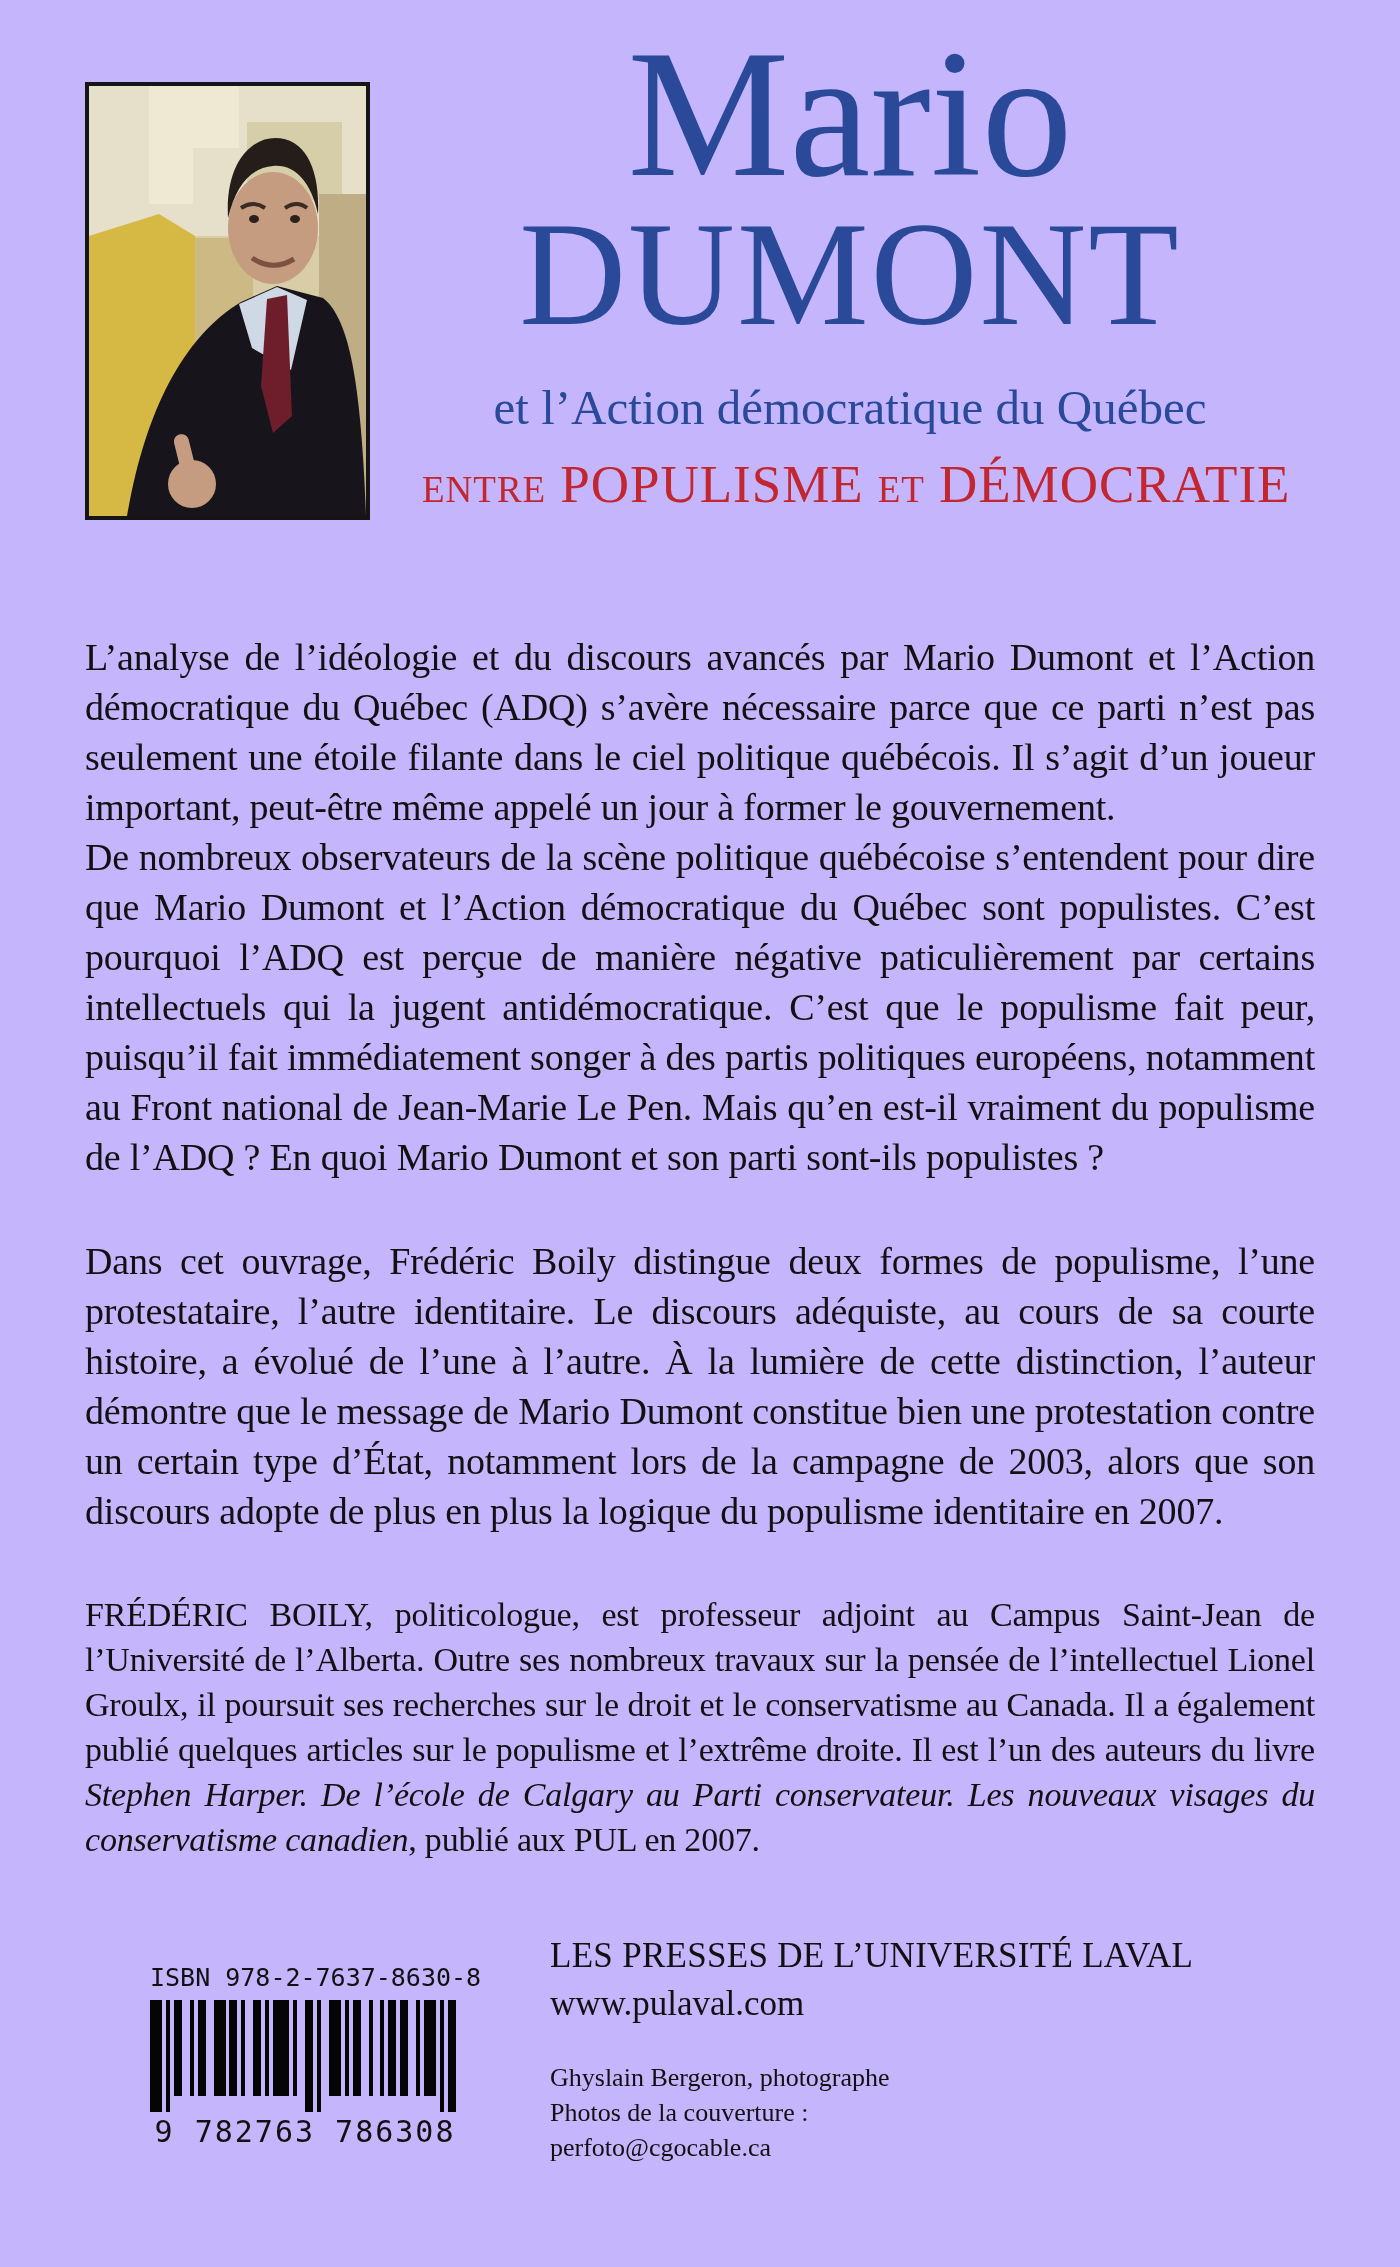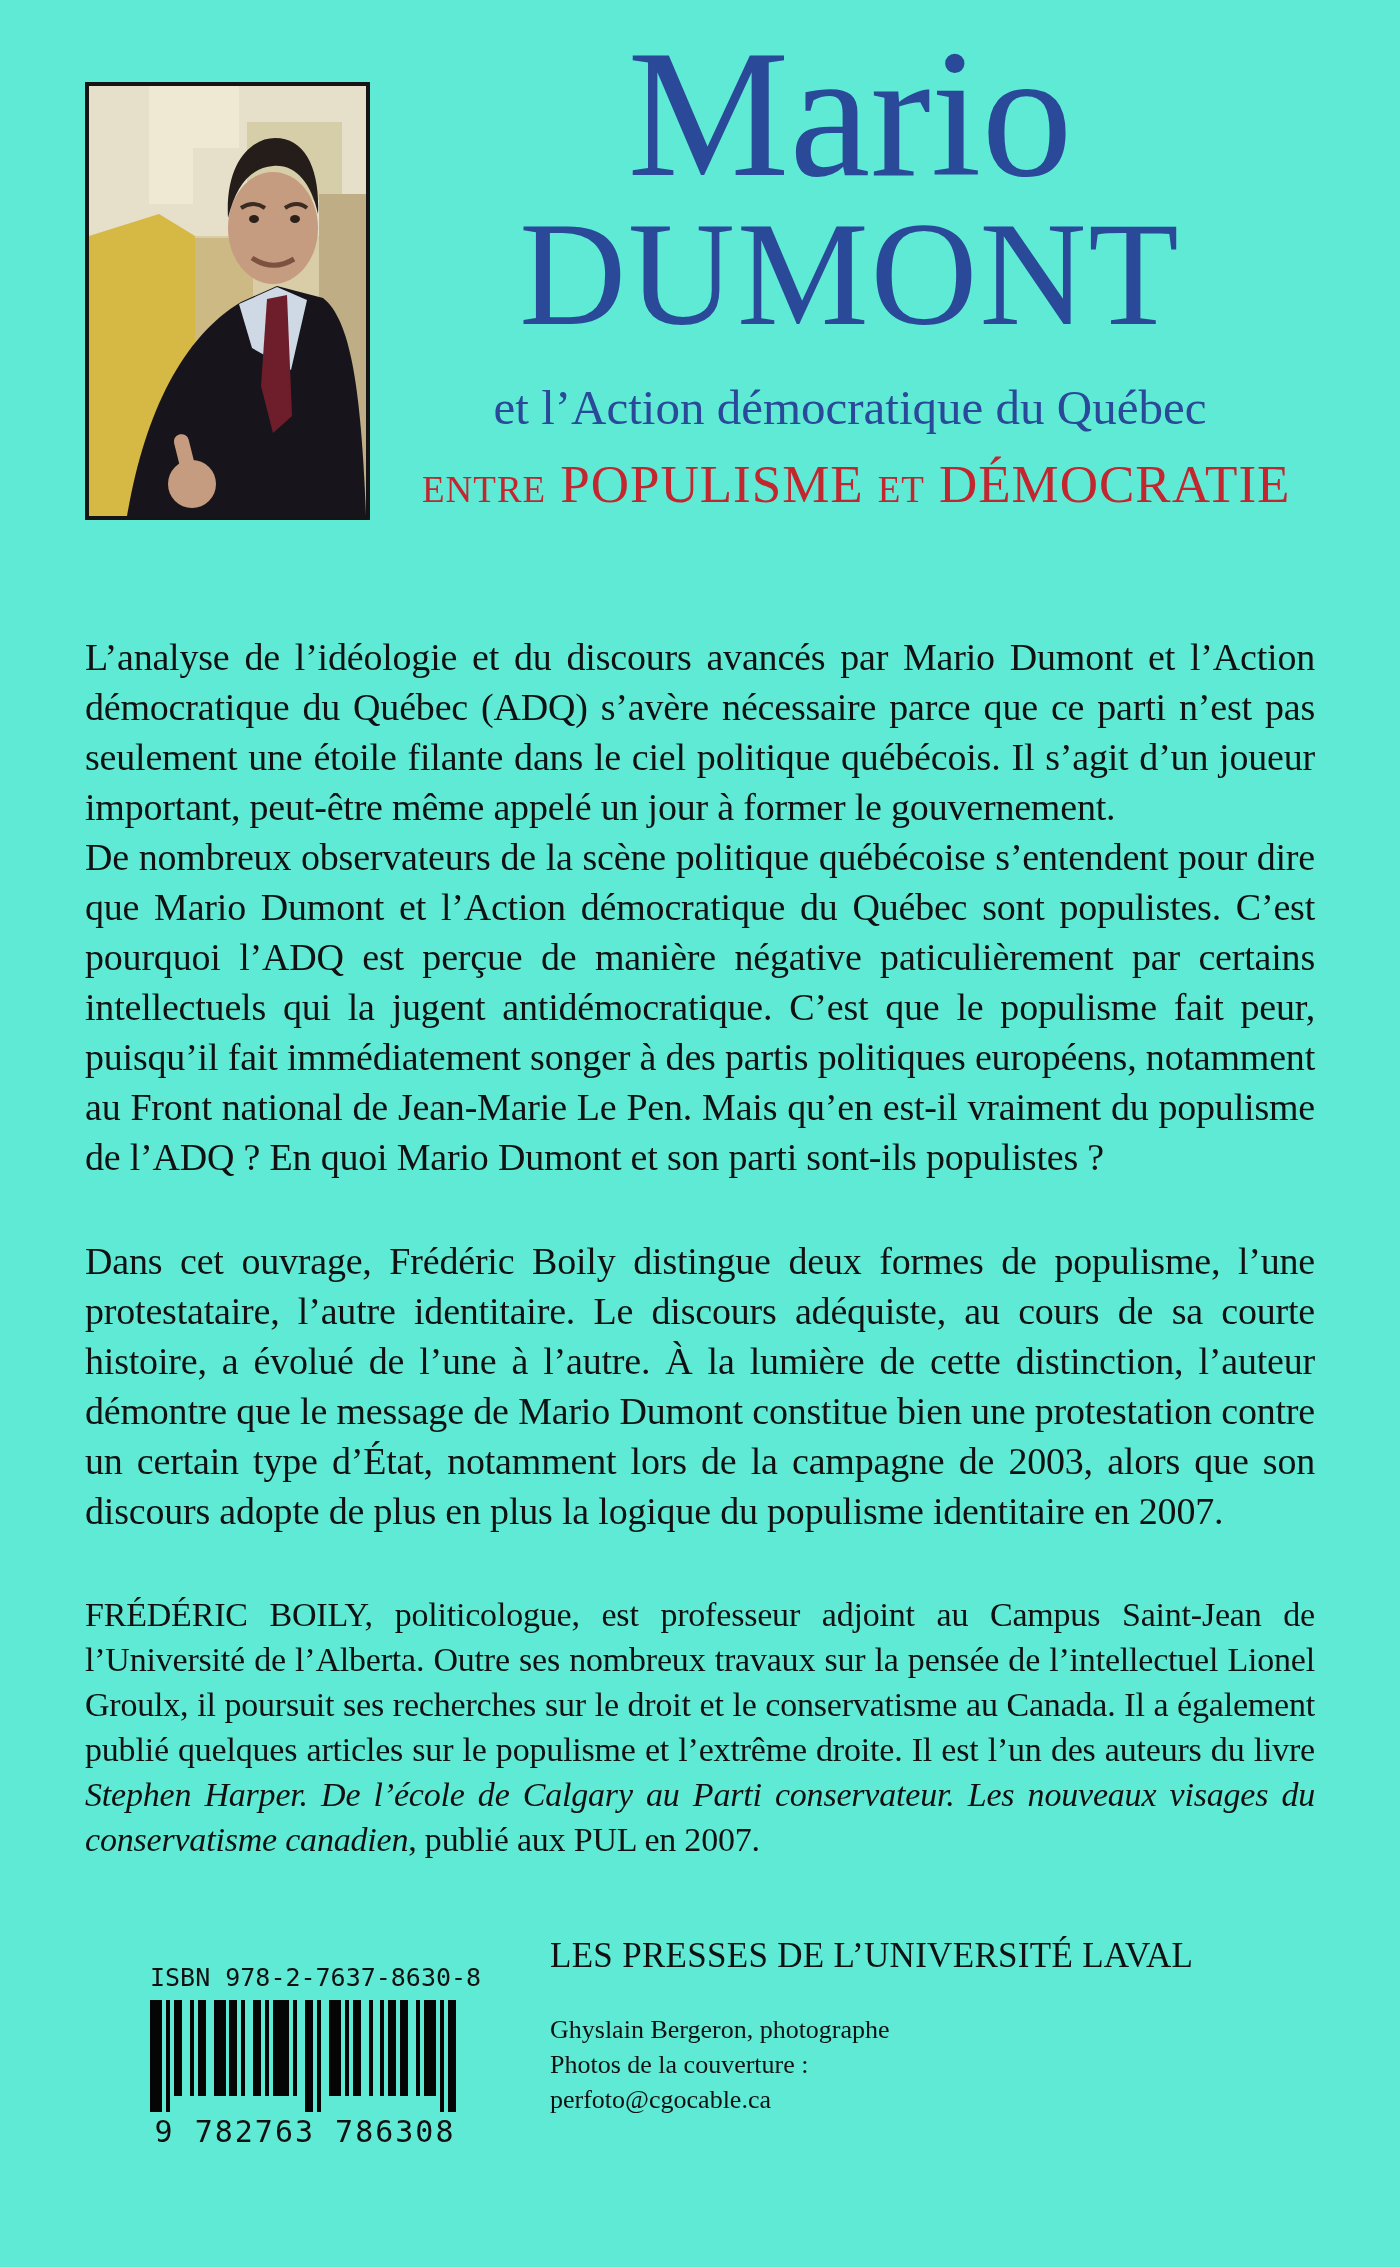--- a/index.html
+++ b/index.html
@@ -1,18 +1,18 @@
 <!DOCTYPE html>
 <html lang="fr" style="--title-blue: #2a4a99; --accent-red: #c22730;"><head>
 <meta charset="utf-8">
 <style>
   html,body{margin:0;padding:0;background:#ffffff;}
   .page{
     width:1400px;height:2267px;position:relative;margin:0 auto;
-    background:#5eead4;color:#111;overflow:hidden;
+    background:#c4b5fd;color:#111;overflow:hidden;
     font-family:"Liberation Serif","DejaVu Serif",serif;
   }
   
   .header{position:relative;height:632px;}
   .photo{
     position:absolute;left:85px;top:82px;width:285px;height:438px;
     border:4px solid #151515;box-sizing:border-box;background:#d9cda8;
   }
   .photo svg{width:100%;height:100%;display:block;}
   .titles{position:absolute;left:415px;top:28px;width:870px;text-align:center;color:var(--title-blue,#2a4a99);}
@@ -155,20 +155,21 @@
           <i class="sp" style="flex: 1 0 0px;"></i>
           <i class="tall" style="flex: 1 0 0px;"></i>
           <i class="sp" style="flex: 1 0 0px;"></i>
           <i class="tall" style="flex: 2 0 0px;"></i>
           <i class="sp" style="flex: 1 0 0px;"></i>
         </div>
       <div class="digits">9 782763 786308</div>
     </div>
     <div class="pub">
       <div class="press">LES PRESSES DE L’UNIVERSITÉ LAVAL</div>
+      <div class="site">www.pulaval.com</div>
       <div class="credits">
         <div>Ghyslain Bergeron, photographe</div>
         <div>Photos de la couverture&nbsp;:</div>
         <div>perfoto@cgocable.ca</div>
       </div>
     </div>
   </div>
 
 </div>
 

